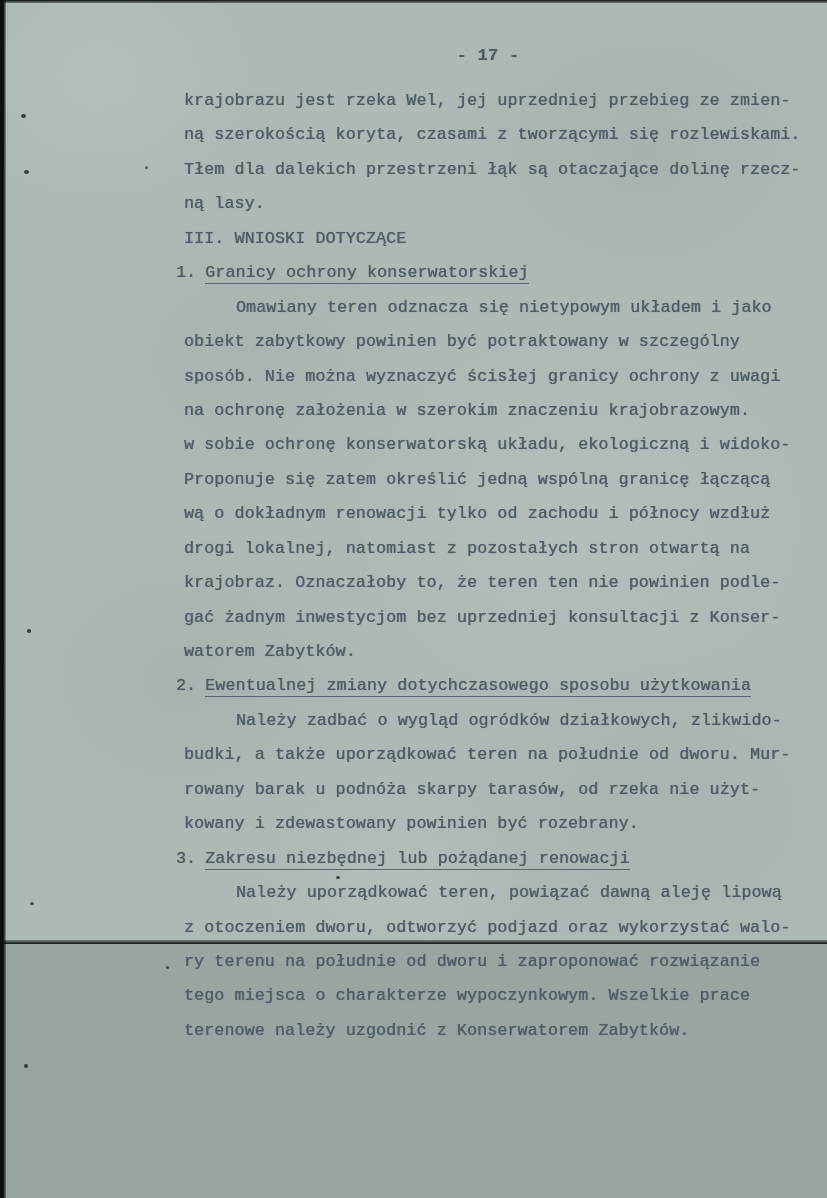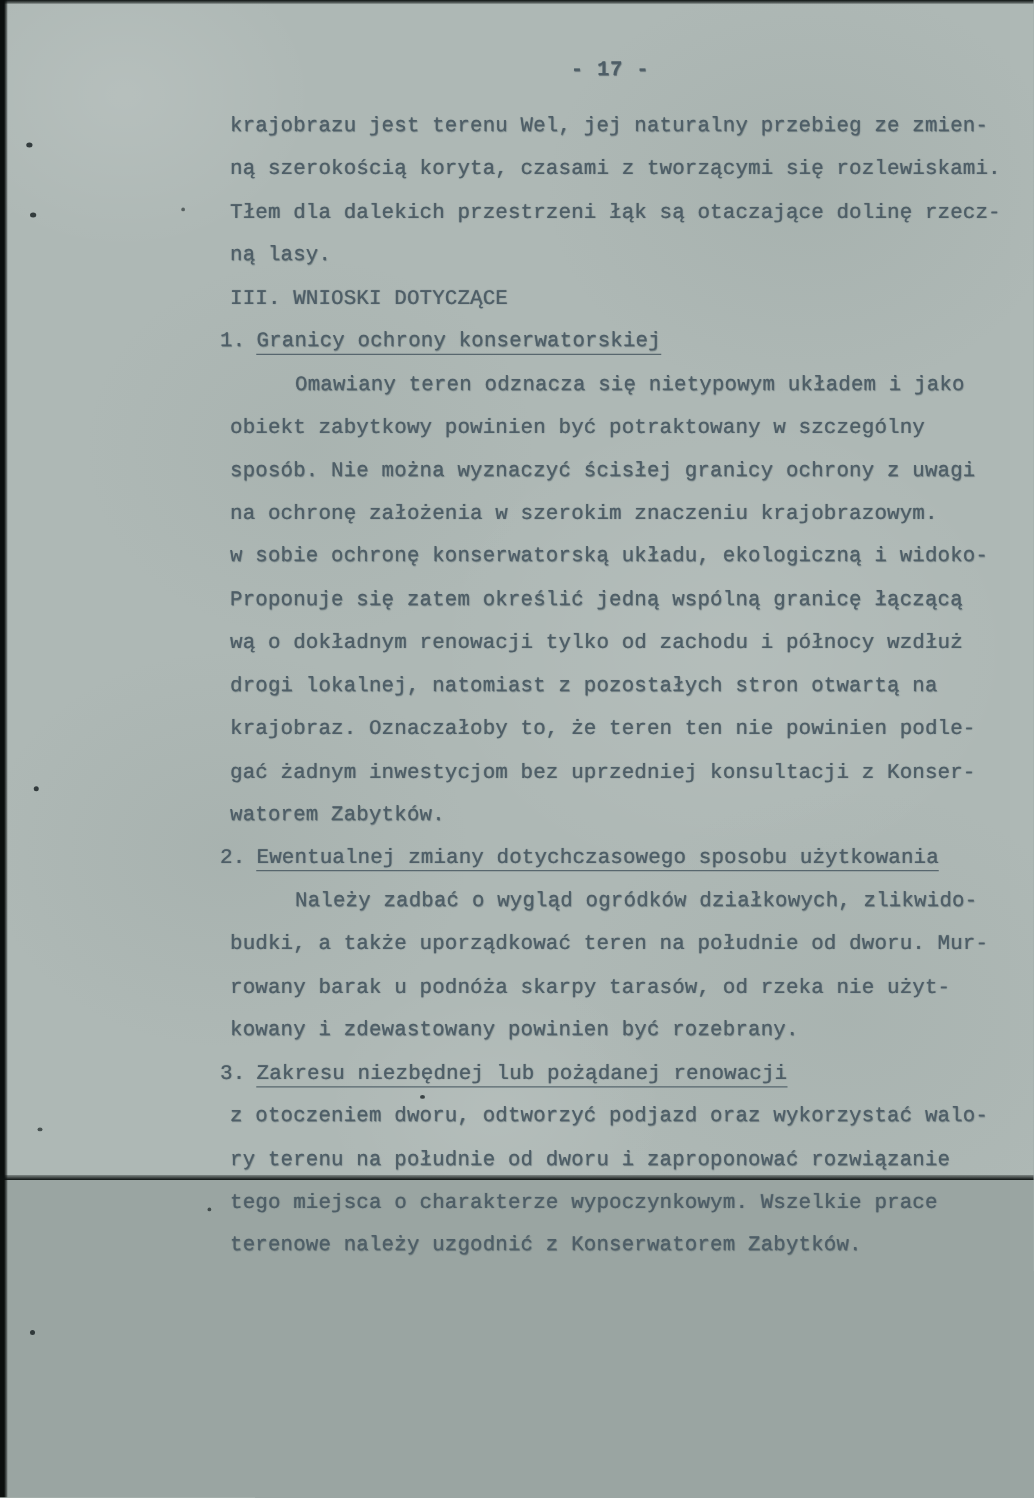--- a/index.html
+++ b/index.html
@@ -65,21 +65,21 @@
   <div class="speck" style="left:145px;top:166px;width:3px;height:3px;opacity:.6;"></div>
   <div class="speck" style="left:27px;top:629px;width:4px;height:4px;"></div>
   <div class="speck" style="left:30px;top:902px;width:4px;height:3px;opacity:.7;"></div>
   <div class="speck" style="left:24px;top:1064px;width:4px;height:4px;"></div>
   <div class="speck" style="left:166px;top:966px;width:3px;height:3px;opacity:.7;"></div>
   <div class="speck" style="left:336px;top:876px;width:4px;height:3px;opacity:.8;"></div>
 
   <div id="pageno">- 17 -</div>
 
   <div id="doc">
-      <div class="line body">krajobrazu jest terenu Wel, jej naturalny przebieg ze zmien-</div>
+      <div class="line body">krajobrazu jest rzeka Wel, jej uprzedniej przebieg ze zmien-</div>
       <div class="line body">ną szerokością koryta, czasami z tworzącymi się rozlewiskami.</div>
       <div class="line body">Tłem dla dalekich przestrzeni łąk są otaczające dolinę rzecz-</div>
       <div class="line body">ną lasy.</div>
       <div class="line section">III. WNIOSKI DOTYCZĄCE</div>
       <div class="line item"><span class="num">1.</span><span class="u">Granicy ochrony konserwatorskiej</span></div>
       <div class="line indent">Omawiany teren odznacza się nietypowym układem i jako</div>
       <div class="line body">obiekt zabytkowy powinien być potraktowany w szczególny</div>
       <div class="line body">sposób. Nie można wyznaczyć ścisłej granicy ochrony z uwagi</div>
       <div class="line body">na ochronę założenia w szerokim znaczeniu krajobrazowym.</div>
       <div class="line body">w sobie ochronę konserwatorską układu, ekologiczną i widoko-</div>
@@ -88,18 +88,19 @@
       <div class="line body">drogi lokalnej, natomiast z pozostałych stron otwartą na</div>
       <div class="line body">krajobraz. Oznaczałoby to, że teren ten nie powinien podle-</div>
       <div class="line body">gać żadnym inwestycjom bez uprzedniej konsultacji z Konser-</div>
       <div class="line body">watorem Zabytków.</div>
       <div class="line item"><span class="num">2.</span><span class="u">Ewentualnej zmiany dotychczasowego sposobu użytkowania</span></div>
       <div class="line indent">Należy zadbać o wygląd ogródków działkowych, zlikwido-</div>
       <div class="line body">budki, a także uporządkować teren na południe od dworu. Mur-</div>
       <div class="line body">rowany barak u podnóża skarpy tarasów, od rzeka nie użyt-</div>
       <div class="line body">kowany i zdewastowany powinien być rozebrany.</div>
       <div class="line item"><span class="num">3.</span><span class="u">Zakresu niezbędnej lub pożądanej renowacji</span></div>
+      <div class="line indent">Należy uporządkować teren, powiązać dawną aleję lipową</div>
       <div class="line body">z otoczeniem dworu, odtworzyć podjazd oraz wykorzystać walo-</div>
       <div class="line body">ry terenu na południe od dworu i zaproponować rozwiązanie</div>
       <div class="line body">tego miejsca o charakterze wypoczynkowym. Wszelkie prace</div>
       <div class="line body">terenowe należy uzgodnić z Konserwatorem Zabytków.</div>
     </div>
 </div>
 
 </body></html>

